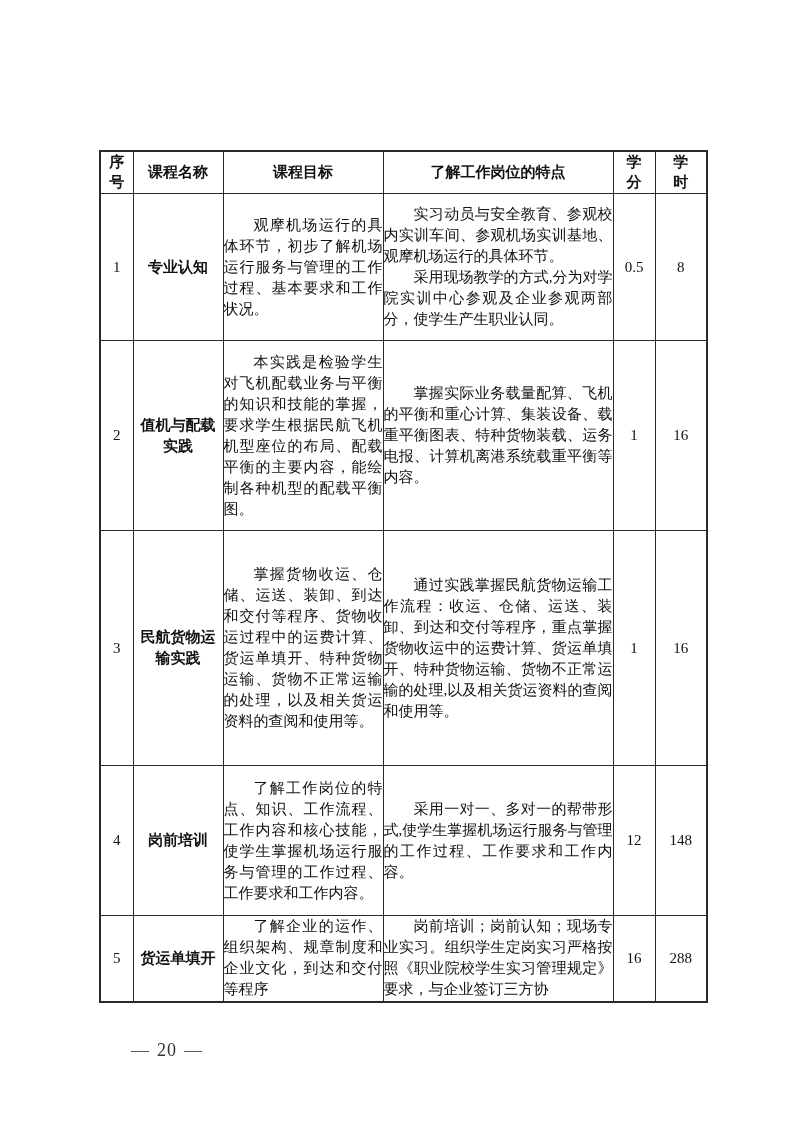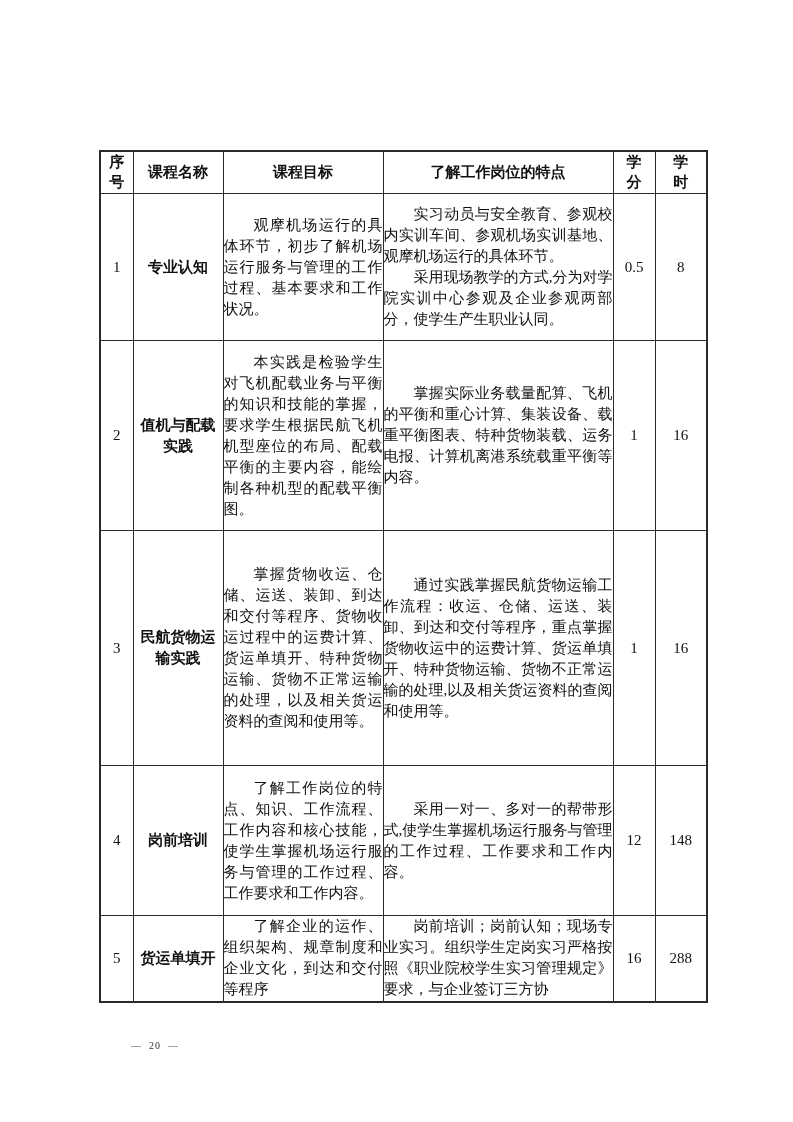--- a/index.html
+++ b/index.html
@@ -89,21 +89,21 @@
     vertical-align: top;
   }
   tr.r-5 .clip {
     height: 85px;
     overflow: hidden;
   }
   .footer {
     position: absolute;
     left: 124px;
     top: 1040px;
-    font-size: 10px;
+    font-size: 18px;
     color: #333333;
     letter-spacing: 1px;
   }
   .footer .dash {
     color: #555555;
     margin: 0 7px;
   }
 </style>
 </head>
 <body>

